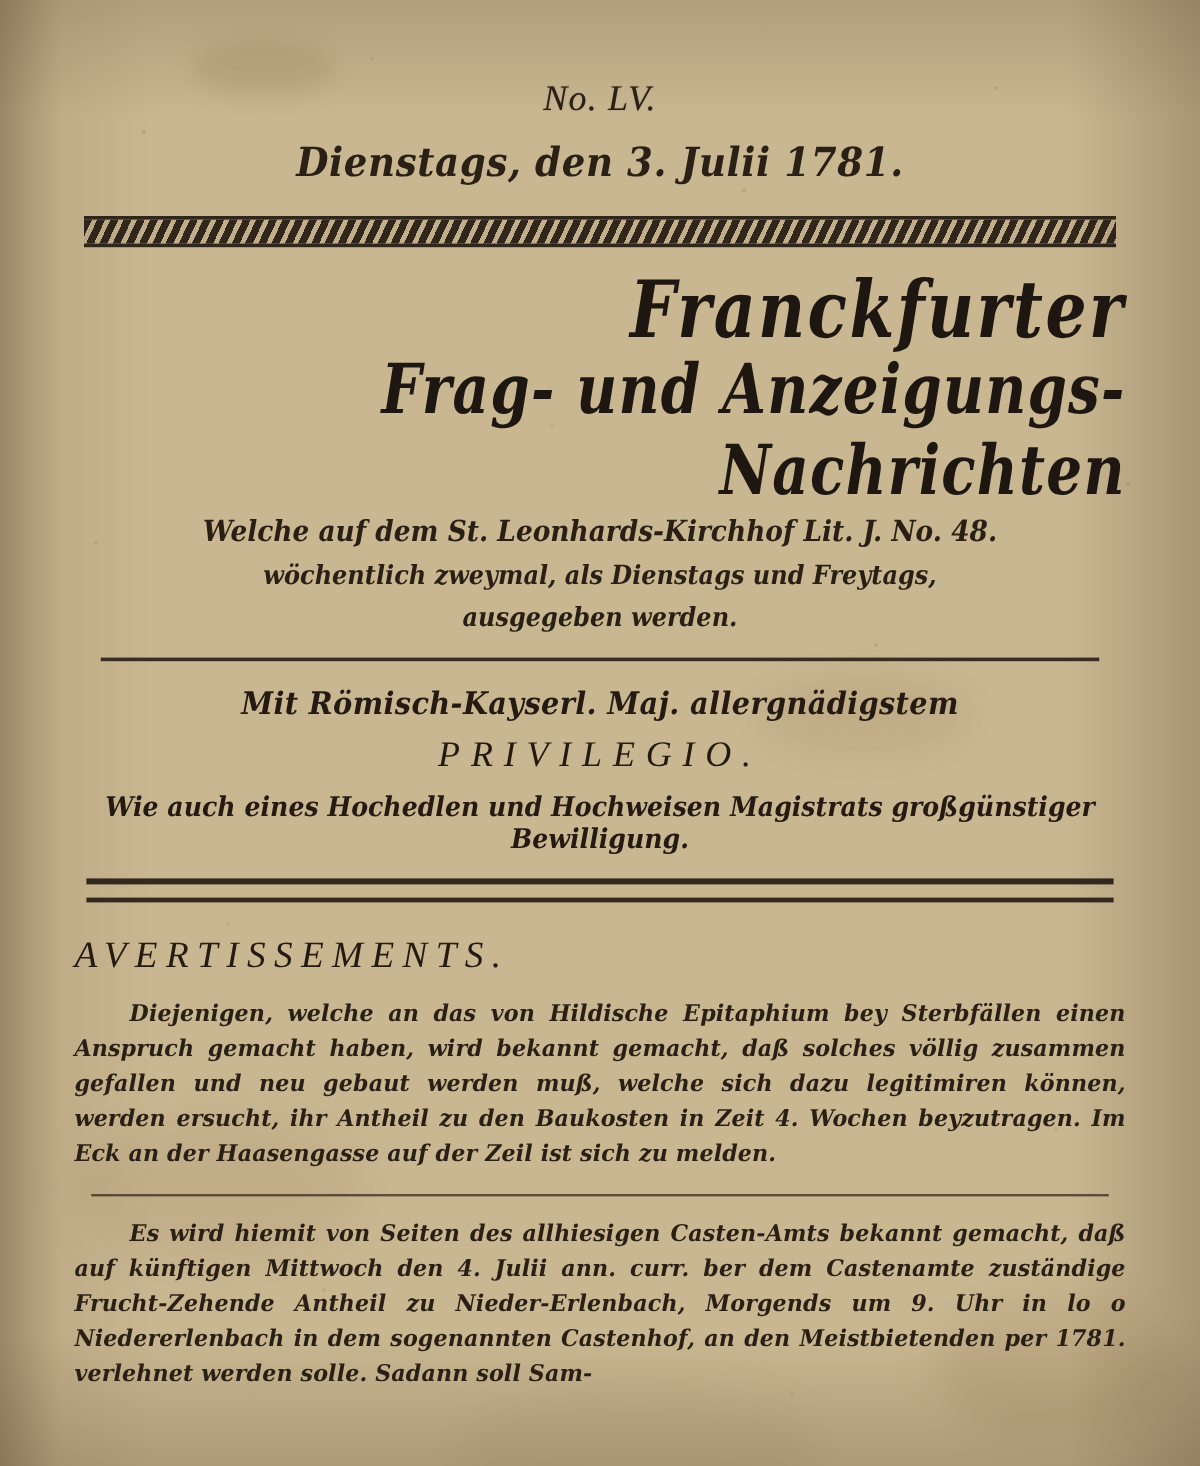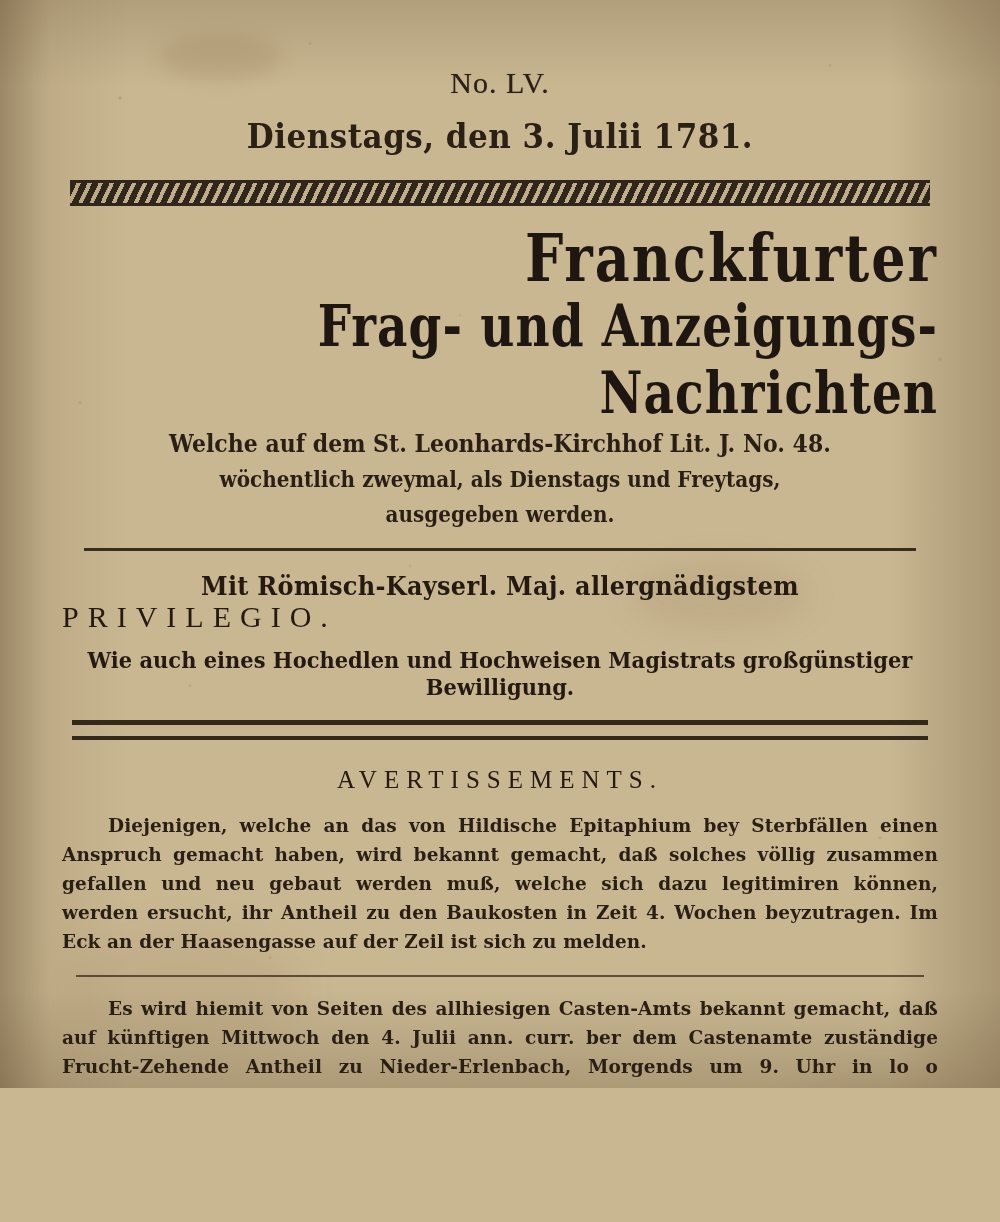--- a/index.html
+++ b/index.html
@@ -11,25 +11,26 @@
     height: 1222px;
     overflow: hidden;
     background: #c9b792;
     font-family: "Liberation Serif", serif;
   }
 
   
   .page {
     position: relative;
     width: 1000px;
-    height: 1088px;
+    height: 1222px;
     background:
       radial-gradient(ellipse 70% 55% at 48% 42%, rgba(226,208,172,0.95) 0%, rgba(214,194,156,0.55) 45%, rgba(188,164,122,0.25) 75%, rgba(160,134,93,0.25) 100%),
       linear-gradient(125deg, #cbb punched 0%, #cbb892 0%, #d8c6a0 25%, #ddcda8 50%, #cdb993 75%, #bda77f 100%);
     overflow: hidden;
+    font-style: italic;
   }
   .page::before {
     
     content: "";
     position: absolute;
     inset: 0;
     pointer-events: none;
     background-image:
       radial-gradient(circle at 12% 9%, rgba(120,94,58,0.22) 0 1.5px, transparent 2px),
       radial-gradient(circle at 31% 4%, rgba(120,94,58,0.16) 0 1px, transparent 2px),
@@ -159,38 +160,39 @@
   .privilege-1 {
     text-align: center;
     font-family: "DejaVu Serif", serif;
     font-weight: 700;
     font-size: 24px;
     margin-top: 20px;
     letter-spacing: .3px;
     transform: scaleY(1.08);
   }
   .privilege-2 {
+    text-align: center;
     font-family: "Liberation Serif", serif;
     font-size: 30px;
     letter-spacing: 9px;
+    margin-top: 12px;
     color: #241a11;
   }
   .privilege-3 {
     text-align: center;
     font-family: "DejaVu Serif", serif;
     font-weight: 700;
     font-size: 21px;
     margin-top: 14px;
     transform: scaleY(1.08);
   }
 
   .section-title {
-    text-align: center;
-    font-family: "Liberation Serif", serif;
-    font-size: 25px;
+    font-family: "Liberation Serif", serif;
+    font-size: 31px;
     letter-spacing: 7px;
     margin-top: 26px;
     color: #241a11;
   }
 
   .article {
     font-family: "DejaVu Serif", serif;
     font-weight: 700;
     font-size: 18.5px;
     line-height: 1.52;

